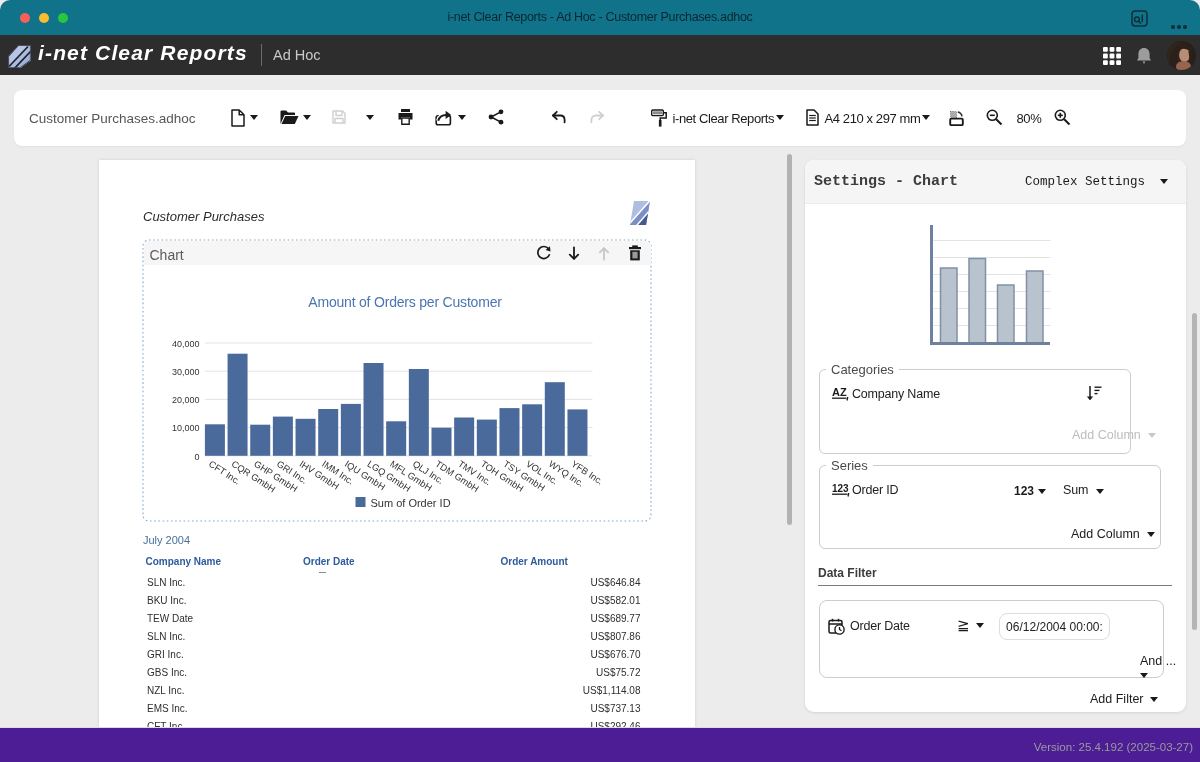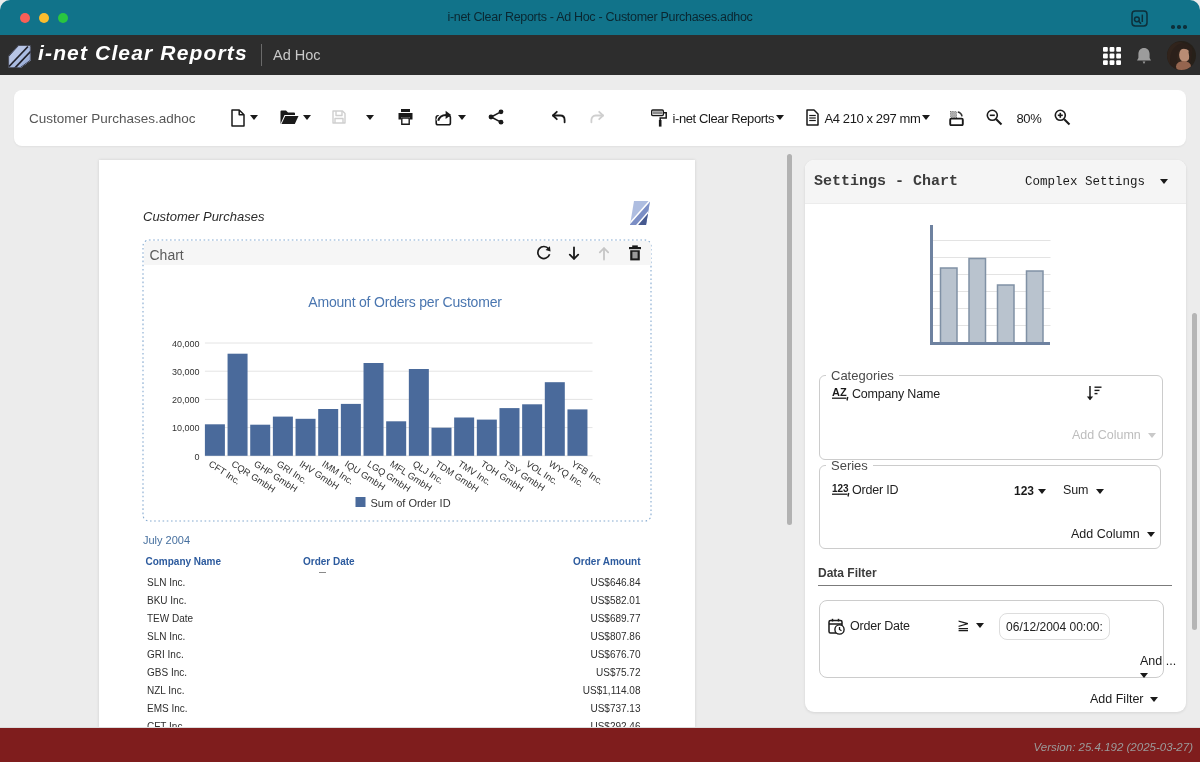--- a/index.html
+++ b/index.html
@@ -46,21 +46,21 @@
 #sethead .r { position:absolute; right:18px; top:15px; font-size:12.5px; color:#1a1a1a; }
 
 fieldset { position:absolute; border:1px solid #ccc; border-radius:6px; }
 fieldset legend { font-size:13px; color:#4a4a4a; margin-left:6px; padding:0 5px; }
 .frow { font-size:12.5px; letter-spacing:-0.2px; color:#222; }
 
 #datafilter-h { position:absolute; left:13.5px; top:406px; font-size:12px; font-weight:bold; color:#3c3c3c; }
 #datafilter-line { position:absolute; left:13.5px; top:424.5px; width:354px; height:0; border-top:1.5px solid #7b7b7b; }
 
 
-#footer { position:absolute; left:0; top:727px; width:1200px; height:35px; background:#7f1d1d; border-top:1px solid #dcdcdc;font-style:italic; }
+#footer { position:absolute; left:0; top:727px; width:1200px; height:35px; background:#4c1d95; border-top:1px solid #dcdcdc; }
 #version { position:absolute; right:7px; top:13px; font-size:11.5px; color:#9b9b9b; }
 </style>
 </head>
 <body>
 
 <div id="titlebar">
   <div class="tl" style="left:20px; background:#f95f57;"></div>
   <div class="tl" style="left:39px; background:#fbbd2e;"></div>
   <div class="tl" style="left:58px; background:#29c640;"></div>
   <div id="titletext">i-net Clear Reports - Ad Hoc - Customer Purchases.adhoc</div>
@@ -333,21 +333,21 @@
         <text x="403.90" y="201.5" transform="rotate(33 403.90 201.5)">WYQ Inc.</text>
         <text x="426.56" y="201.5" transform="rotate(33 426.56 201.5)">YFB Inc.</text>
       </g>
     <rect x="211.5" y="233" width="10" height="10" fill="#4a6a9b"></rect>
     <text x="226.5" y="242.5" font-size="11" fill="#333">Sum of Order ID</text>
   </svg>
 
   <div class="abs" style="left:44.5px; top:374px; font-size:11px; color:#47709f;">July 2004</div>
   <div class="tblhead" style="left:47px; top:396px;">Company Name</div>
   <div class="tblhead" style="left:204.5px; top:396px;">Order Date</div>
-  <div class="tblhead" style="left:402px; top:396px; width:140px; text-align:right;">Order Amount</div>
+  <div class="tblhead" style="left:402px; top:396px; width:140px; text-align:left;">Order Amount</div>
   <div class="abs" style="left:220px; top:412px; width:7px; height:1.5px; background:#8a8a8a;"></div>
 
   <div class="tcol" style="left:48.5px; top:414px;">SLN Inc.
 BKU Inc.
 TEW Date
 SLN Inc.
 GRI Inc.
 GBS Inc.
 NZL Inc.
 EMS Inc.
@@ -384,21 +384,21 @@
     <g fill="#b9c3ce" stroke="#8091a5" stroke-width="1.5">
       <rect x="10.5" y="43" width="16.5" height="75.5"></rect>
       <rect x="39" y="33.5" width="16.5" height="85"></rect>
       <rect x="67.5" y="60" width="16.5" height="58.5"></rect>
       <rect x="96.5" y="46" width="16.5" height="72.5"></rect>
     </g>
     <line x1="1.5" y1="0" x2="1.5" y2="119" stroke="#6e82a0" stroke-width="3"></line>
     <line x1="0" y1="118.5" x2="120" y2="118.5" stroke="#6e82a0" stroke-width="3"></line>
   </svg>
 
-  <fieldset style="left:14.5px; top:208px; width:344px; height:92px;">
+  <fieldset style="left:14.5px; top:202px; width:312px; height:92px;">
     <legend>Categories</legend>
   </fieldset>
 
   <svg class="abs" style="left:26.5px; top:226px;" width="20" height="15" viewBox="0 0 20 15">
     <text x="1" y="10" font-size="11" font-weight="bold" font-family="Liberation Sans" fill="#1a1a1a">AZ</text>
     <line x1="1" y1="12.2" x2="15.5" y2="12.2" stroke="#1a1a1a" stroke-width="1.3"></line>
     <line x1="16.8" y1="11" x2="16" y2="14.5" stroke="#1a1a1a" stroke-width="1.3"></line>
   </svg>
   <div class="frow abs" style="left:47.5px; top:227px;">Company Name</div>
 

